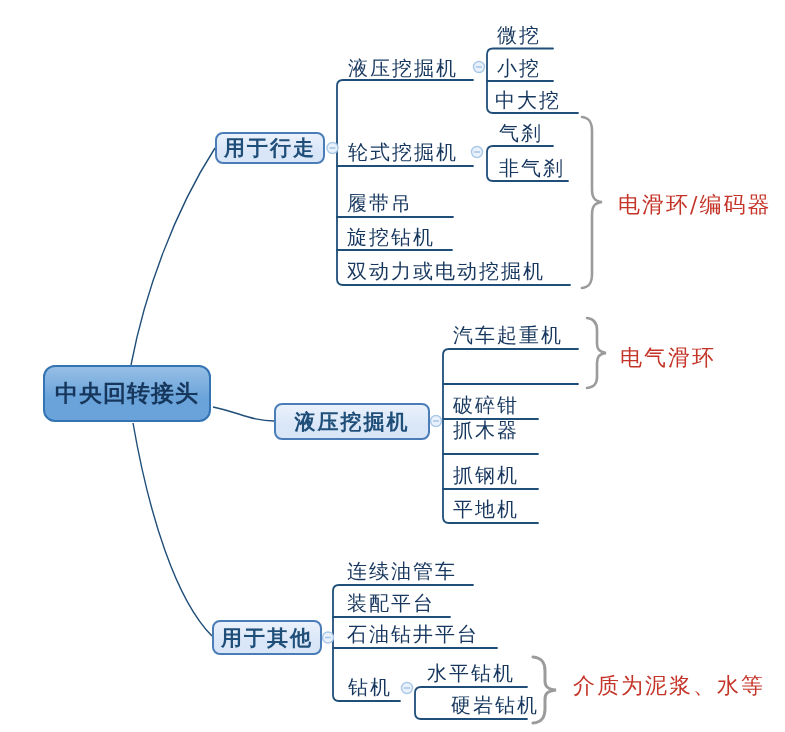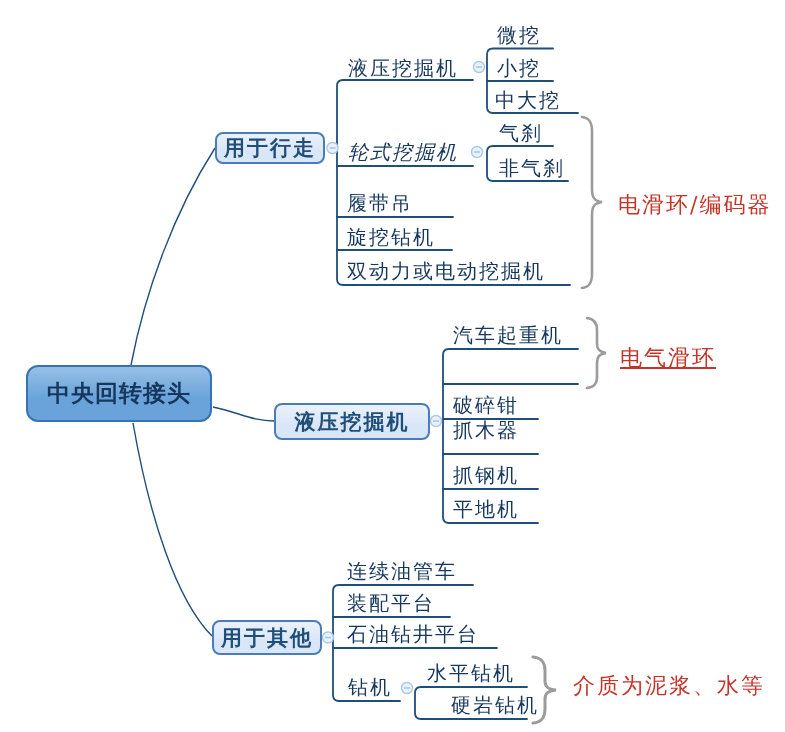--- a/index.html
+++ b/index.html
@@ -98,46 +98,46 @@
     <g>
       <circle class="handle-circle" cx="477" cy="152" r="5.5"></circle>
         <path class="handle-minus" d="M474,152 L480,152"></path>
     </g>
     <g>
       <circle class="handle-circle" cx="407" cy="688" r="5.5"></circle>
         <path class="handle-minus" d="M404,688 L410,688"></path>
     </g>
   </svg>
 
-  <div class="node root" style="left:26px;top:365px;width:186px;height:57px;">中央回转接头</div>
+  <div class="node root" style="left:43px;top:365px;width:168px;height:57px;">中央回转接头</div>
 
   <div class="node" style="left:215px;top:132px;width:110px;height:32px;">用于行走</div>
 
   <div class="node" style="left:274px;top:403px;width:156px;height:37px;">液压挖掘机</div>
 
   <div class="node" style="left:212px;top:620px;width:110px;height:35px;">用于其他</div>
 
   <div class="topic" style="left:348px;top:55px;">液压挖掘机</div>
   <div class="topic" style="left:497px;top:22px;">微挖</div>
   <div class="topic" style="left:497px;top:55px;">小挖</div>
   <div class="topic" style="left:495px;top:87px;">中大挖</div>
-  <div class="topic" style="left:348px;top:139px;font-style:italic;">轮式挖掘机</div>
+  <div class="topic" style="left:348px;top:139px;">轮式挖掘机</div>
   <div class="topic" style="left:499px;top:120px;">气刹</div>
   <div class="topic" style="left:499px;top:155px;">非气刹</div>
   <div class="topic" style="left:347px;top:190px;">履带吊</div>
   <div class="topic" style="left:347px;top:224px;">旋挖钻机</div>
   <div class="topic" style="left:347px;top:258px;">双动力或电动挖掘机</div>
   <div class="annotation" style="left:618px;top:192px;">电滑环/编码器</div>
 
   <div class="topic" style="left:453px;top:322px;">汽车起重机</div>
   <div class="topic" style="left:453px;top:392px;">破碎钳</div>
   <div class="topic" style="left:453px;top:417px;">抓木器</div>
   <div class="topic" style="left:453px;top:462px;">抓钢机</div>
   <div class="topic" style="left:453px;top:496px;">平地机</div>
-  <div class="annotation" style="left:620px;top:345px;text-decoration:underline;">电气滑环</div>
+  <div class="annotation" style="left:620px;top:345px;">电气滑环</div>
 
   <div class="topic" style="left:347px;top:558px;">连续油管车</div>
   <div class="topic" style="left:347px;top:590px;">装配平台</div>
   <div class="topic" style="left:347px;top:621px;">石油钻井平台</div>
   <div class="topic" style="left:348px;top:674px;">钻机</div>
   <div class="topic" style="left:427px;top:660px;">水平钻机</div>
   <div class="topic" style="left:427px;top:692px;margin-left:24px;">硬岩钻机</div>
   <div class="annotation" style="left:573px;top:673px;">介质为泥浆、水等</div>
 
 </div>

